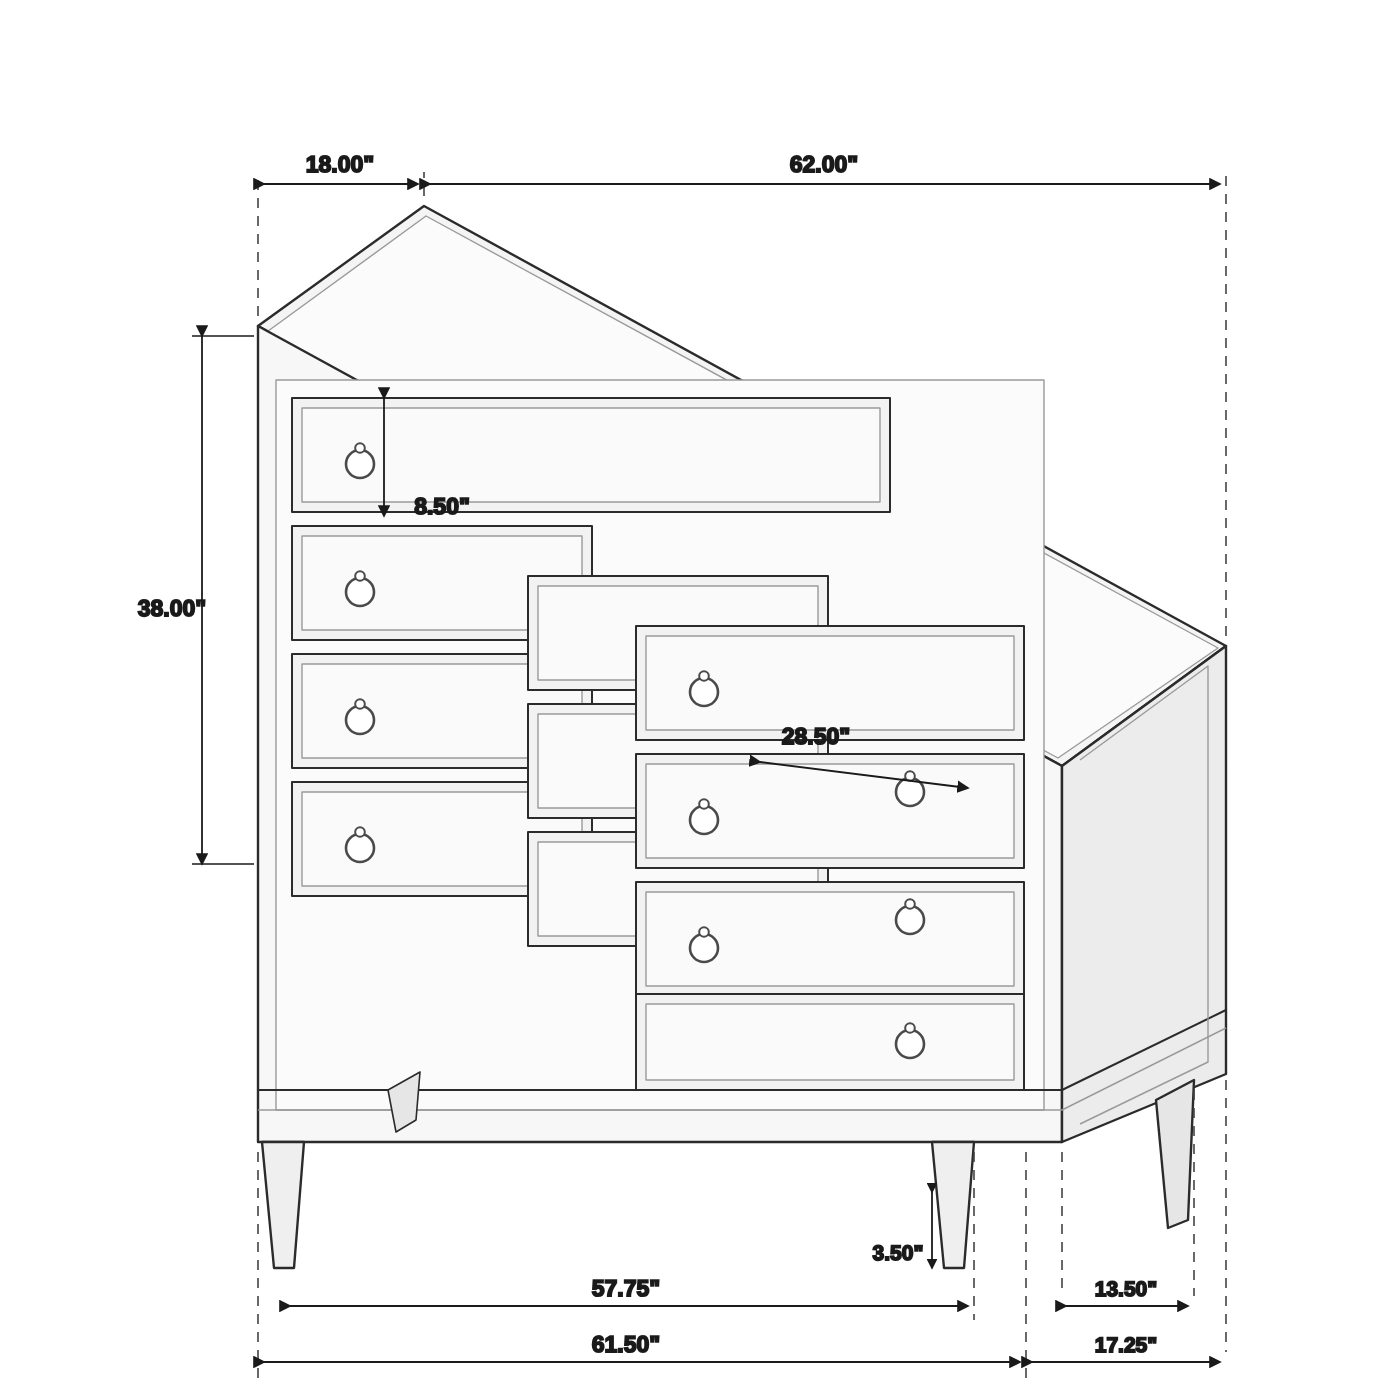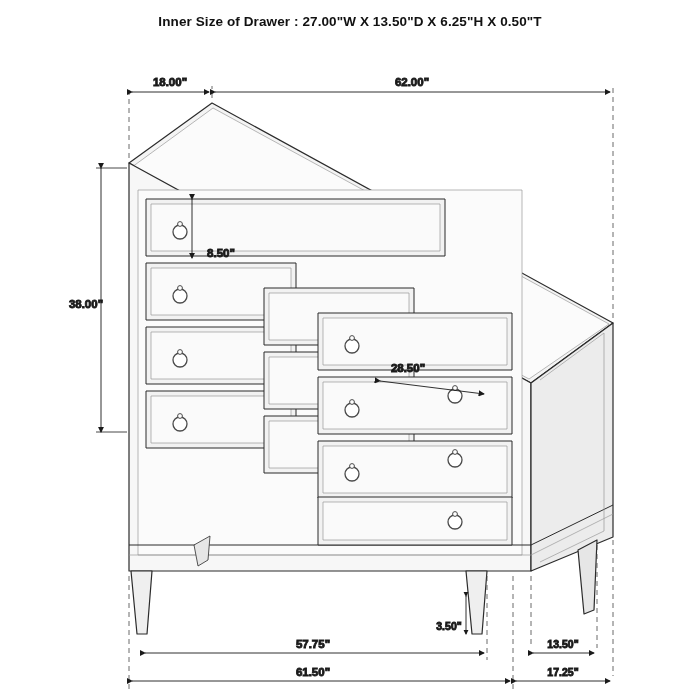--- a/index.html
+++ b/index.html
@@ -46,21 +46,20 @@
   }
   .dimtext.small {
     font-size: 10.5px;
   }
 </style>
 </head>
 <body>
 
 <div id="stage">
 
-  <div class="title">Inner Size of Drawer : 27.00"W X 13.50"D X 6.25"H X 0.50"T</div>
 
   <svg id="dims" viewBox="0 0 700 700">
     <defs>
       <marker id="ar" markerWidth="7" markerHeight="7" refX="6" refY="3.5" orient="auto">
         <path d="M0,0 L7,3.5 L0,7 z" fill="#1a1a1a"></path>
       </marker>
       <marker id="arS" markerWidth="6" markerHeight="6" refX="5" refY="3" orient="auto">
         <path d="M0,0 L6,3 L0,6 z" fill="#1a1a1a"></path>
       </marker>
     </defs>

